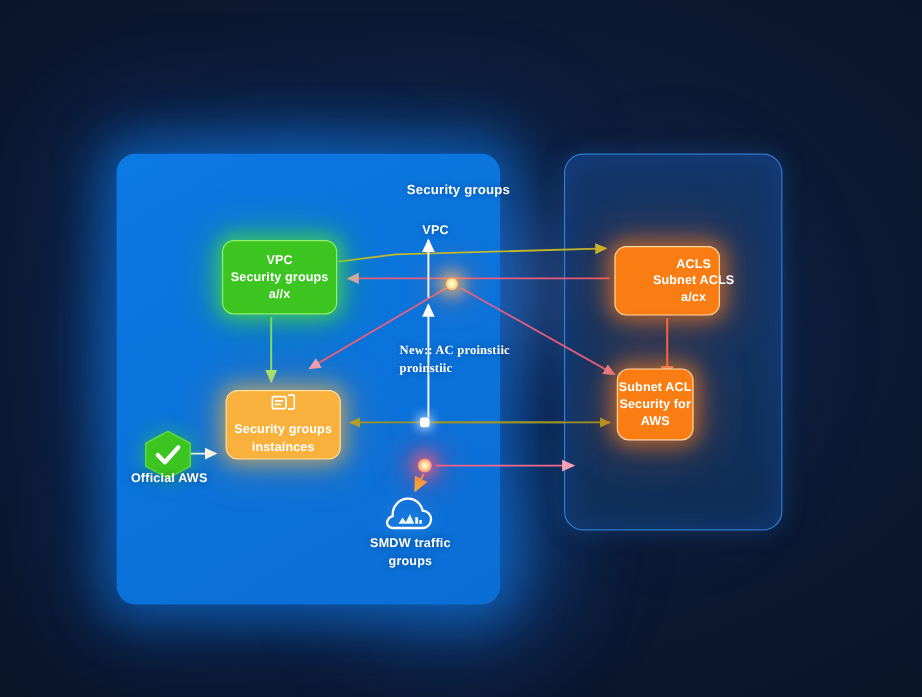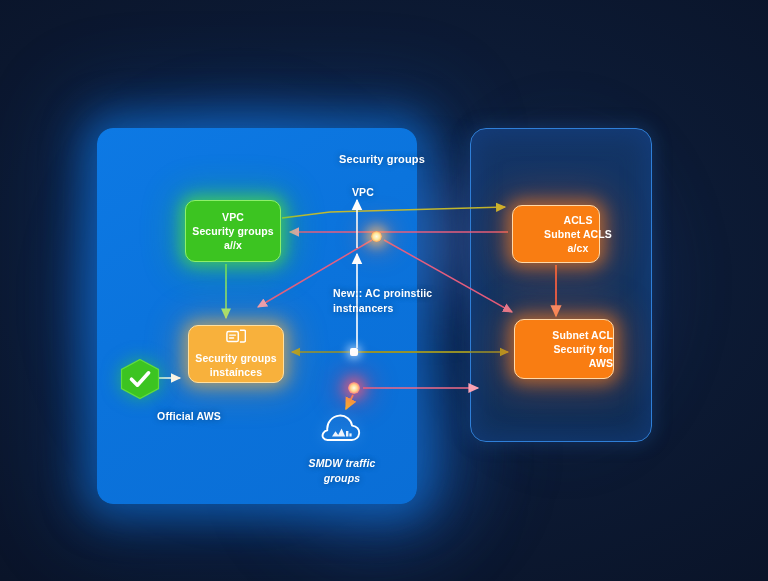--- a/index.html
+++ b/index.html
@@ -103,43 +103,42 @@
     color: #ffffff;
   }
   #node-acls {
     left: 512px; top: 205px; width: 88px; height: 58px;
     background: #f97d12;
     border: 1.6px solid #ffd9a8;
     box-shadow: 0 0 16px 5px rgba(255,130,30,0.55), 0 0 36px 12px rgba(230,90,20,0.28);
     padding-left: 44px;
   }
   #node-subnet {
-    left: 514px; top: 319px; width: 100px; height: 60px;
+    left: 514px; top: 307px; width: 64px; height: 60px;
     background: #f97d12;
     border: 1.6px solid #ffd9a8;
     box-shadow: 0 0 16px 5px rgba(255,130,30,0.55), 0 0 36px 12px rgba(230,90,20,0.28);
-    align-items: flex-end;
   }
 
   
   .label {
     position: absolute;
     color: #ffffff;
     font-weight: bold;
     font-size: 10.5px;
     line-height: 1.4;
     text-align: center;
     letter-spacing: 0.15px;
     text-shadow: 0 0 6px rgba(0,0,0,0.35);
   }
   #label-title { left: 302px; top: 152px; width: 160px; font-size: 11px; }
   #label-vpc   { left: 318px; top: 185px; width: 90px; }
-  #label-center { left: 333px; top: 286px; width: 130px; text-align: left; }
-  #label-aws   { left: 98px; top: 409px; width: 86px; margin-left: 48px; }
-  #label-smdw  { left: 288px; top: 456px; width: 108px; font-style: italic; }
+  #label-center { left: 333px; top: 286px; width: 130px; text-align: left; font-family: Liberation Serif, serif; }
+  #label-aws   { left: 98px; top: 392px; width: 86px; }
+  #label-smdw  { left: 288px; top: 446px; width: 108px; }
 
   
   .icon-wrap { position: absolute; }
   #icon-aws-badge { left: 117px; top: 358px; width: 46px; height: 42px;
     filter: drop-shadow(0 0 9px rgba(60,210,50,0.6)); }
   #icon-smdw-cloud { left: 320px; top: 409px; width: 42px; height: 36px;
     filter: drop-shadow(0 0 7px rgba(140,200,255,0.45)); }
   #icon-instances { margin-bottom: 3px; }
 
   
@@ -294,21 +293,21 @@
     <span class="line">Subnet ACL</span>
     <span class="line">Security for</span>
     <span class="line">AWS</span>
   </div>
 
   <div class="label" id="label-title">Security groups</div>
   <div class="label" id="label-vpc">VPC</div>
 
   <div class="label" id="label-center">
     <div>New:: AC proinstiic</div>
-    <div>instnancers</div>
+    <div>proinstiic</div>
   </div>
 
   <div class="icon-wrap" id="icon-aws-badge">
     <svg width="46" height="42" viewBox="0 0 46 42" fill="none">
       <path d="M23,1.5 L41.5,11.4 L41.5,30.6 L23,40.5 L4.5,30.6 L4.5,11.4 Z" fill="#3cc421" stroke="#62dd3f" stroke-width="1.2"></path>
       <path d="M14.5,21.2 L20.4,27.2 L31.6,14.8" stroke="#ffffff" stroke-width="3.6" stroke-linecap="round" stroke-linejoin="round" fill="none"></path>
     </svg>
   </div>
   <div class="label" id="label-aws">Official AWS</div>
 

